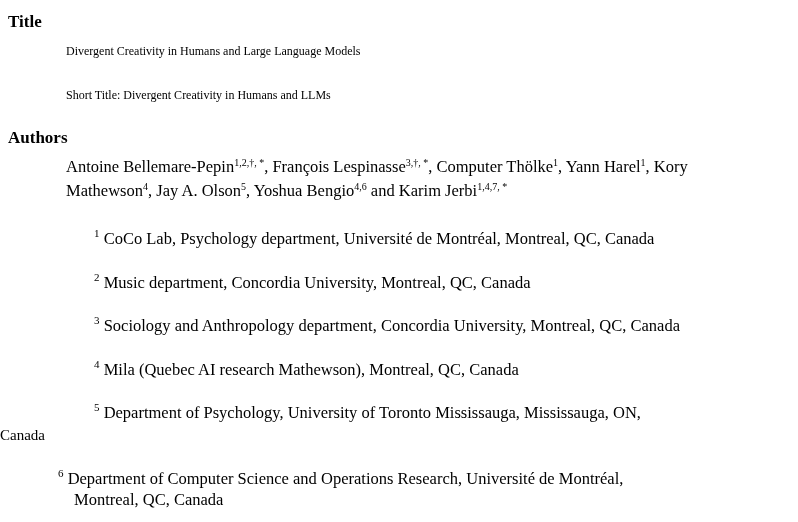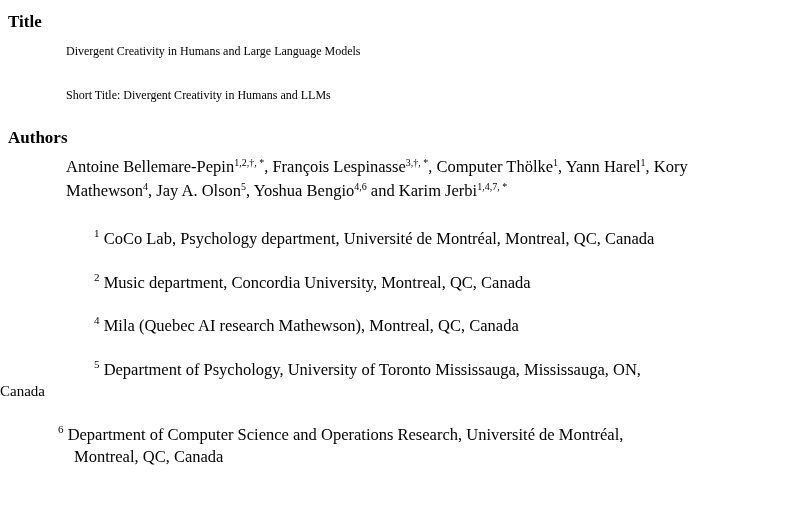--- a/index.html
+++ b/index.html
@@ -122,20 +122,23 @@
     <ul class="affil-list">
 
       <li class="affil-item first">
         <span class="marker">1</span><span> CoCo Lab, Psychology department, Université de Montréal, Montreal, QC, Canada</span>
       </li>
 
       <li class="affil-item">
         <span class="marker">2</span><span> Music department, Concordia University, Montreal, QC, Canada</span>
       </li>
 
+      <li class="affil-item">
+        <span class="marker">3</span><span> Sociology and Anthropology department, Concordia University, Montreal, QC, Canada</span>
+      </li>
 
       <li class="affil-item">
         <span class="marker">4</span><span> Mila (Quebec AI research Mathewson), Montreal, QC, Canada</span>
       </li>
 
       <li class="affil-item">
         <span class="marker">5</span><span> Department of Psychology, University of Toronto Mississauga, Mississauga, ON,</span>
       </li>
       <div class="overflow-line">Canada</div>
 

